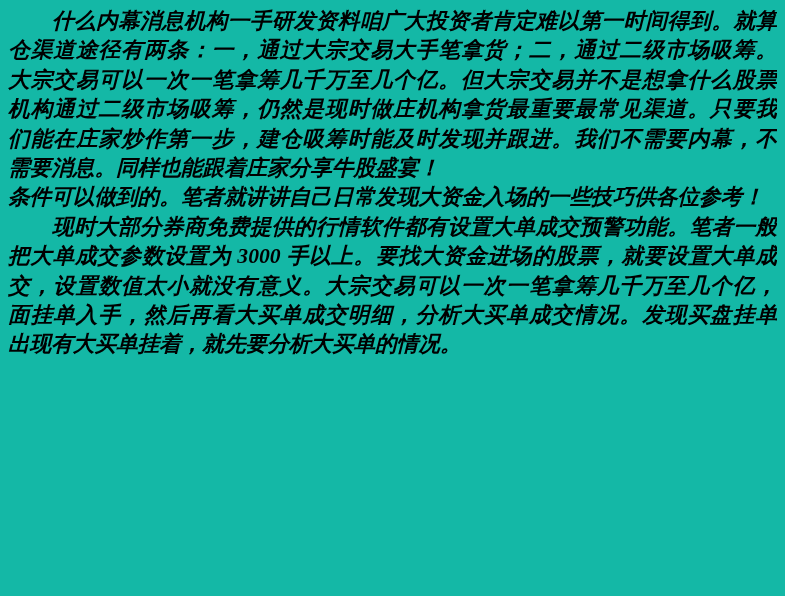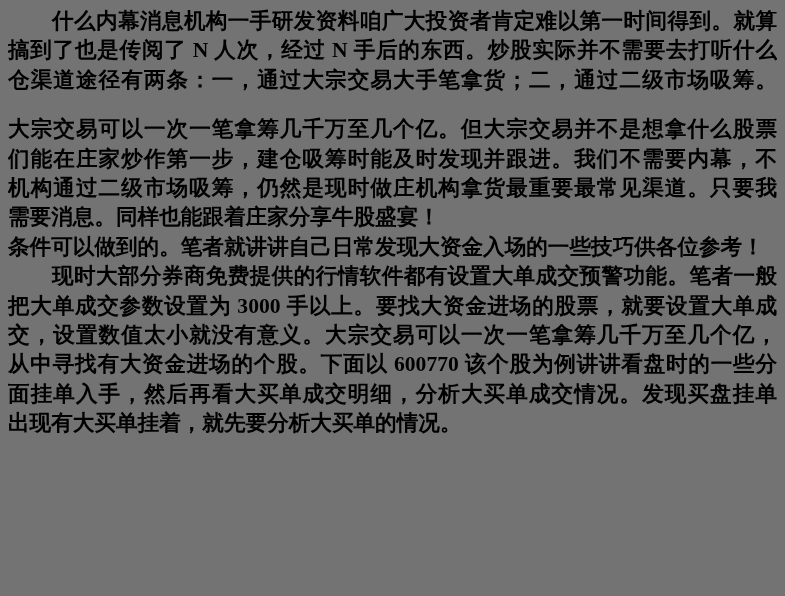--- a/index.html
+++ b/index.html
@@ -31,30 +31,28 @@
   .line.para-end {
     text-align-last: left;
   }
   .line.indent {
     text-indent: 44px;
   }
 </style>
 </head>
 <body>
 
-<div class="page" style="background: #737373;">
+<div class="page" style="background: #14b8a6; font-style: italic;">
   <div class="text-block">
       <div class="line indent" style="color: rgb(0, 0, 0);">什么内幕消息机构一手研发资料咱广大投资者肯定难以第一时间得到。就算</div>
-      <div class="line" style="color: rgb(0, 0, 0);">搞到了也是传阅了 N 人次，经过 N 手后的东西。炒股实际并不需要去打听什么</div>
       <div class="line" style="color: rgb(0, 0, 0);">仓渠道途径有两条：一，通过大宗交易大手笔拿货；二，通过二级市场吸筹。</div>
-      <div class="line" style="color: rgb(0, 0, 0); margin-top: 20px;">大宗交易可以一次一笔拿筹几千万至几个亿。但大宗交易并不是想拿什么股票</div>
+      <div class="line" style="color: rgb(0, 0, 0);">大宗交易可以一次一笔拿筹几千万至几个亿。但大宗交易并不是想拿什么股票</div>
+      <div class="line" style="color: rgb(0, 0, 0);">机构通过二级市场吸筹，仍然是现时做庄机构拿货最重要最常见渠道。只要我</div>
       <div class="line" style="color: rgb(0, 0, 0);">们能在庄家炒作第一步，建仓吸筹时能及时发现并跟进。我们不需要内幕，不</div>
-      <div class="line" style="color: rgb(0, 0, 0);">机构通过二级市场吸筹，仍然是现时做庄机构拿货最重要最常见渠道。只要我</div>
       <div class="line para-end" style="color: rgb(0, 0, 0);">需要消息。同样也能跟着庄家分享牛股盛宴！</div>
       <div class="line para-end" style="color: rgb(0, 0, 0);">条件可以做到的。笔者就讲讲自己日常发现大资金入场的一些技巧供各位参考！</div>
       <div class="line indent" style="color: rgb(0, 0, 0);">现时大部分券商免费提供的行情软件都有设置大单成交预警功能。笔者一般</div>
       <div class="line" style="color: rgb(0, 0, 0);">把大单成交参数设置为 3000 手以上。要找大资金进场的股票，就要设置大单成</div>
       <div class="line" style="color: rgb(0, 0, 0);">交，设置数值太小就没有意义。大宗交易可以一次一笔拿筹几千万至几个亿，</div>
-      <div class="line" style="color: rgb(0, 0, 0);">从中寻找有大资金进场的个股。下面以 600770 该个股为例讲讲看盘时的一些分</div>
       <div class="line" style="color: rgb(0, 0, 0);">面挂单入手，然后再看大买单成交明细，分析大买单成交情况。发现买盘挂单</div>
       <div class="line para-end" style="color: rgb(0, 0, 0);">出现有大买单挂着，就先要分析大买单的情况。</div>
     </div>
 </div>
 
 </body></html>

